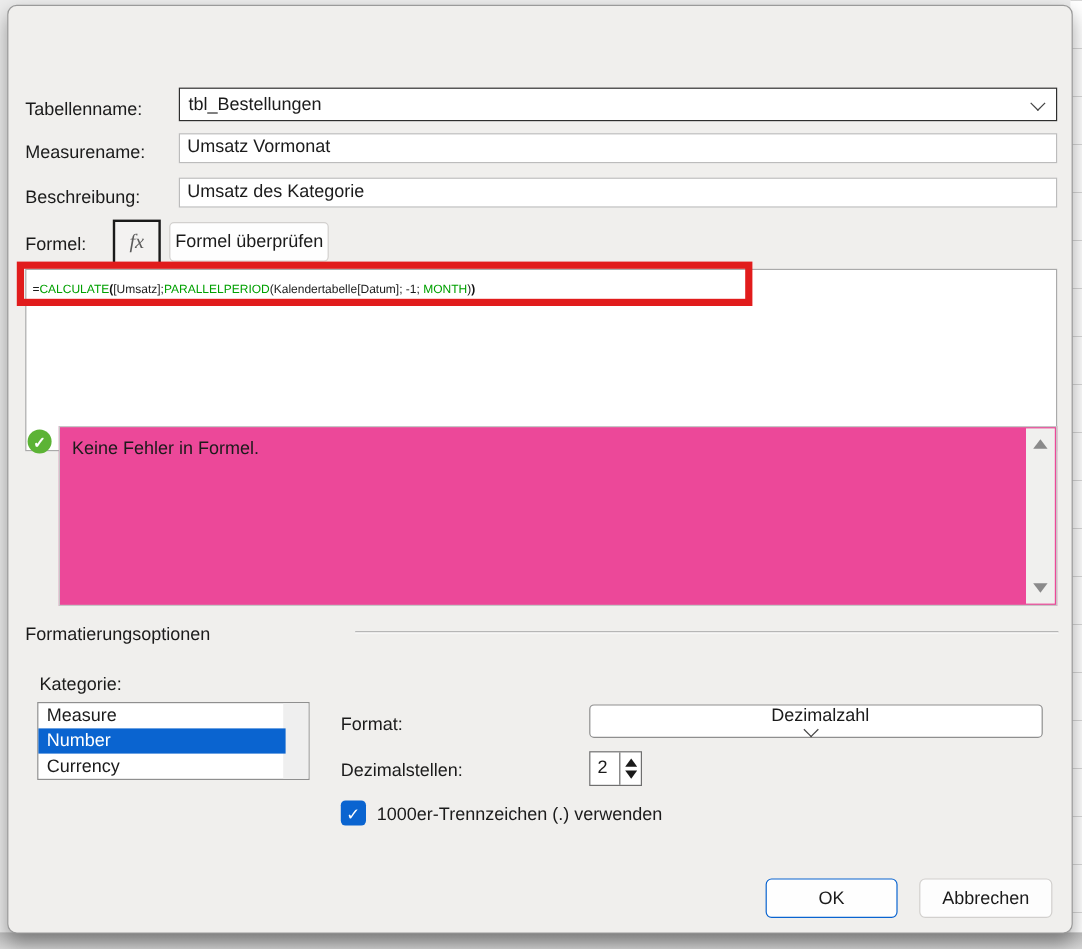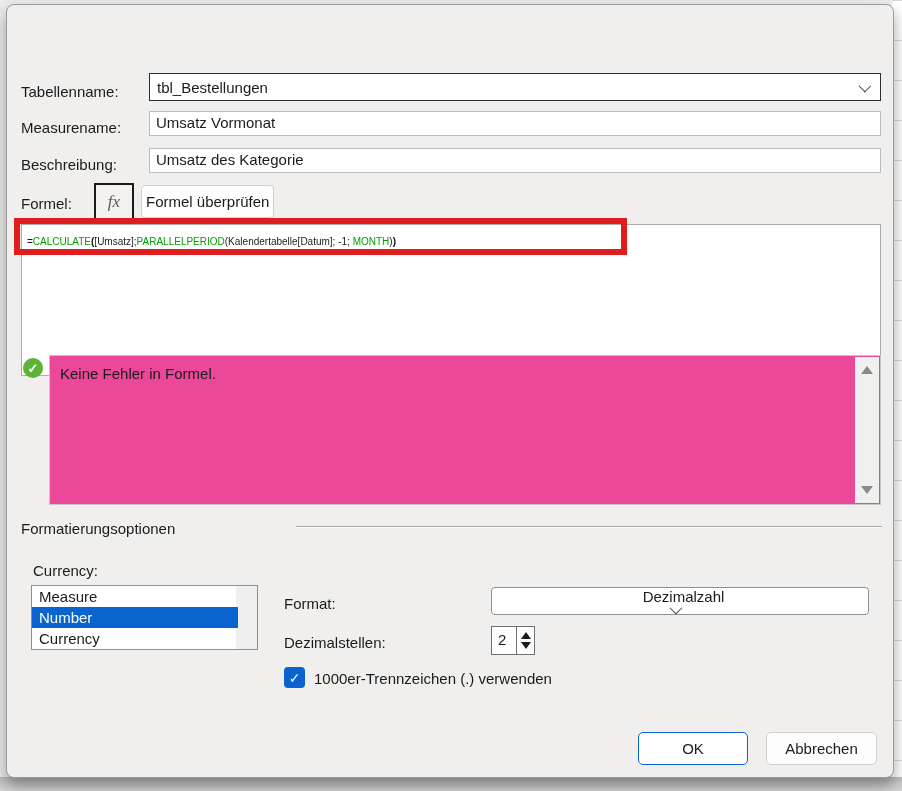--- a/index.html
+++ b/index.html
@@ -215,21 +215,21 @@
         </div>
       <div class="scroll-arrow arrow-down">
           <div class="tri-down"></div>
         </div>
     </div>
   </div>
 
   <div class="lbl section-lbl">Formatierungsoptionen</div>
   <div class="section-divider"></div>
 
-  <div class="lbl" style="left:26px; top:557px;">Currency:</div>
+  <div class="lbl" style="left:26px; top:557px;">Kategorie:</div>
   <div class="category-list" id="category-list">
     <div class="category-gutter"></div>
   <div class="category-item">Measure</div>
       <div class="category-item selected">Number</div>
       <div class="category-item">Currency</div>
     </div>
 
   <div class="lbl" style="left:277px; top:590px;">Format:</div>
   <div class="combo format-combo">
     <div class="combo-text">Dezimalzahl</div>

